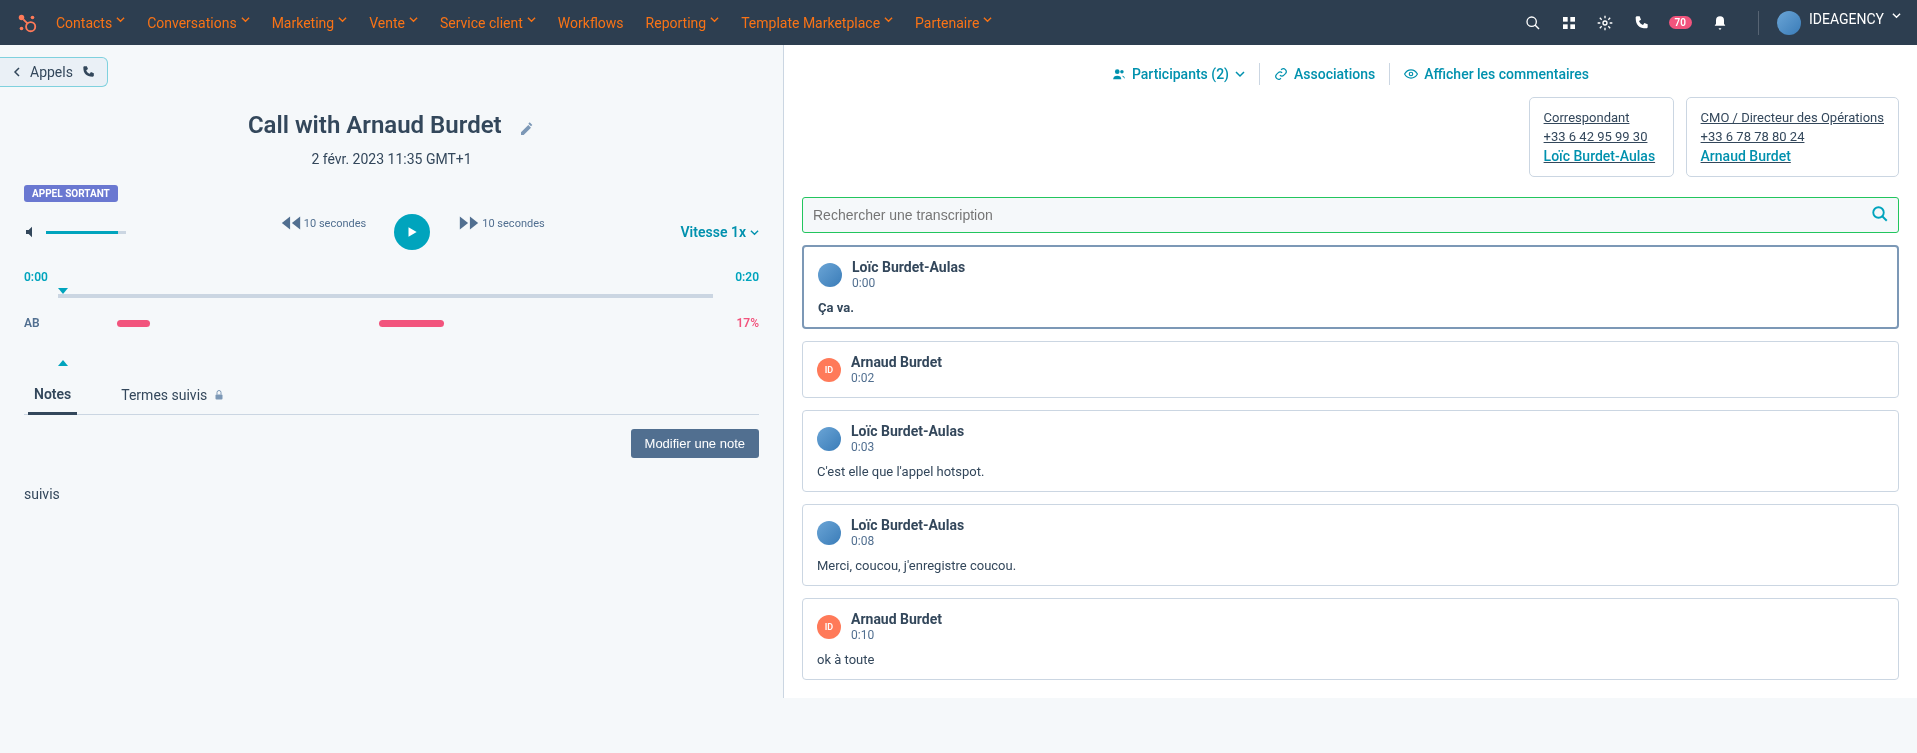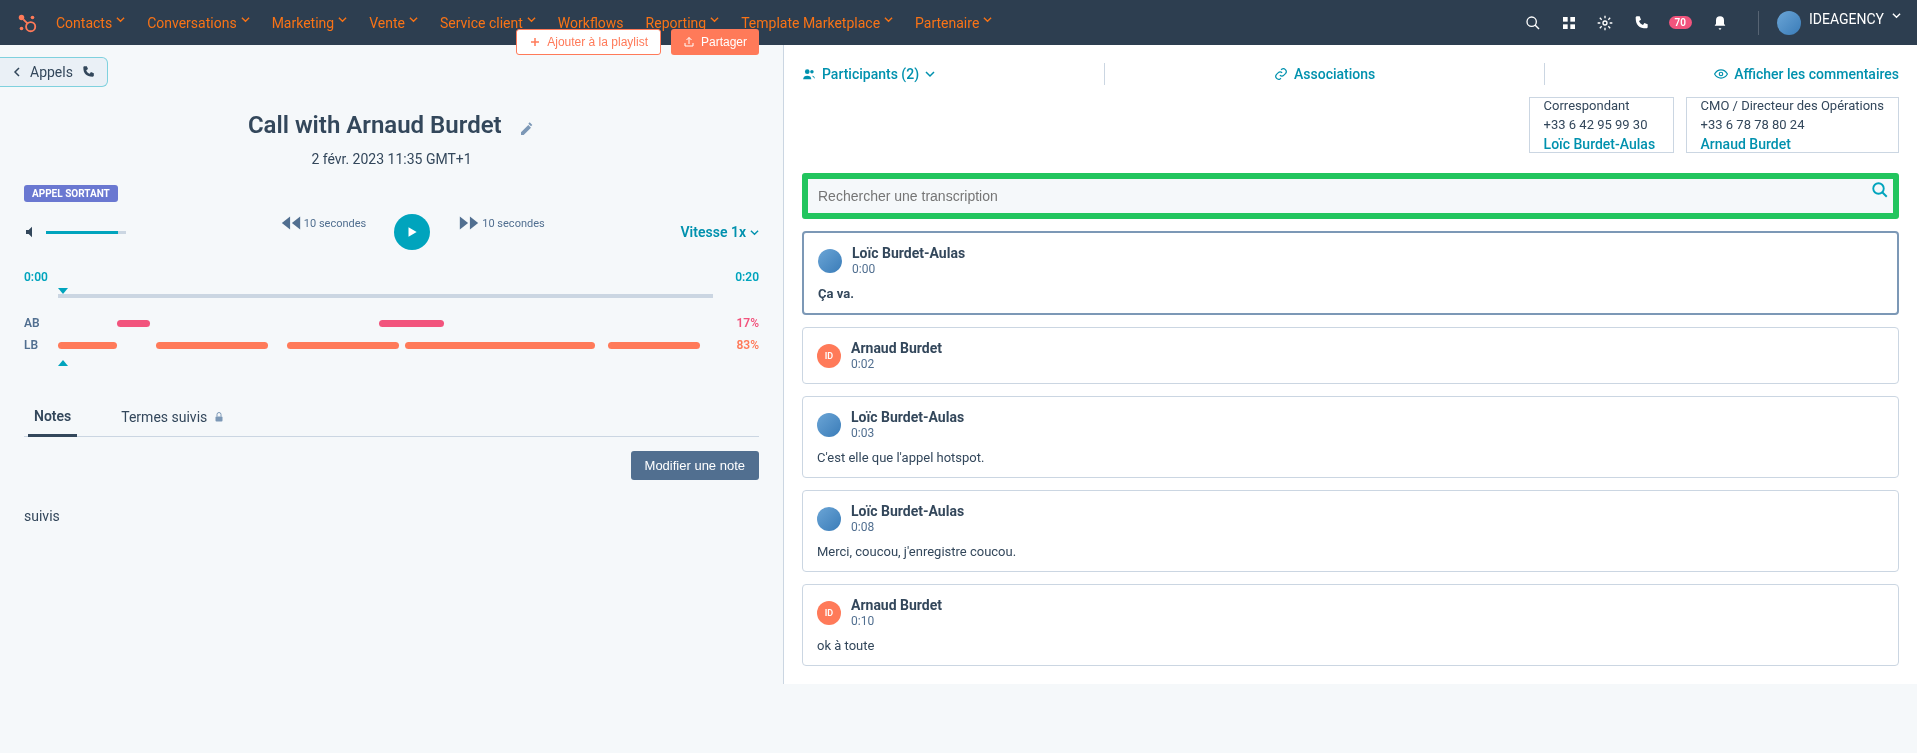--- a/index.html
+++ b/index.html
@@ -69,30 +69,30 @@
 .pct-lb { color: #ff7a59; }
 
 
 .tabs { display: flex; gap: 38px; margin-top: 42px; border-bottom: 1px solid #cbd6e2; padding: 0 4px; }
 .tab { padding: 10px 6px; cursor: pointer; font-size: 14px; color: #33475b; display:flex; align-items:center; gap:6px;}
 .tab.active { border-bottom: 3px solid #33475b; font-weight: 600; margin-bottom: -1px; }
 .btn-dark { float: right; margin-top: 14px; background: #516f90; color: #fff; border: none; border-radius: 3px; padding: 7px 14px; font-size: 13px; cursor: pointer; }
 .note-text { clear: both; padding-top: 28px; font-size: 14px; color: #33475b; }
 
 
-.right-top { display: flex; justify-content: space-between; align-items: center; gap: 14px; flex-wrap: wrap; }
+.right-top { display: flex; justify-content: center; align-items: center; gap: 14px; flex-wrap: wrap; }
 .rt-link { color: #0091ae; font-weight: 500; display: flex; align-items: center; gap: 6px; cursor: pointer; font-size: 14px; }
 .rt-sep { width: 1px; height: 22px; background: #cbd6e2; }
 .part-cards { display: flex; justify-content: flex-end; gap: 12px; margin-top: 12px; }
-.pcard { border: 1px solid #cbd6e2; border-radius: 0; padding: 0 14px; min-width: 145px; }
+.pcard { border: 1px solid #cbd6e2; border-radius: 5px; padding: 12px 14px; min-width: 145px; text-decoration: underline; }
 .pcard .role { font-size: 13px; color: #33475b; }
 .pcard .phone { font-size: 13px; color: #33475b; margin-top: 4px; }
 .pcard .name { color: #0091ae; font-weight: 500; margin-top: 4px; font-size: 14px; }
 .search-wrap { position: relative; margin-top: 20px; }
-.search-wrap input { width: 100%; border: 6px solid #22c55e; border-radius: 3px; padding: 9px 40px 9px 10px; font-size: 14px; background: #f5f8fa; }
+.search-wrap input { width: 100%; border: 1px solid #22c55e; border-radius: 3px; padding: 9px 40px 9px 10px; font-size: 14px; background: #f5f8fa; }
 .search-wrap .sicon { position: absolute; right: 10px; top: 8px; color: #00a4bd; cursor:pointer; }
 
 .tcard { border: 1px solid #cbd6e2; border-radius: 4px; padding: 12px 14px; margin-top: 12px; }
 .tcard.active { border: 2px solid #7c98b6; }
 .tcard-head { display: flex; align-items: center; gap: 10px; }
 .tav { width: 24px; height: 24px; border-radius: 50%; display:flex; align-items:center; justify-content:center; color:#fff; font-size:9px; font-weight:600;}
 .tav-l { background: linear-gradient(135deg,#6ba5d6,#3a7cb8); }
 .tav-a { background: #ff7a59; }
 .tname { font-weight: 700; font-size: 14px; color: #33475b; }
 .ttime { font-size: 12px; color: #516f90; margin-top: 1px; }
@@ -215,35 +215,20 @@
   <div class="left">
     <div class="back-pill">
       <svg class="chev" viewBox="0 0 10 10">
           <path d="M7 1L3 5l4 4" fill="none" stroke="#33475b" stroke-width="1.5"></path>
         </svg>
       <span>Appels</span>
       <svg class="phone" viewBox="0 0 24 24" fill="#33475b">
           <path d="M6 2h4l2 5-3 2c1 3 3 5 6 6l2-3 5 2v4c0 1-1 2-2 2C9 20 4 15 4 4c0-1 1-2 2-2z"></path>
         </svg>
     </div>
-    <div class="top-actions">
-      <button class="btn-outline">
-        <svg width="12" height="12" viewBox="0 0 24 24" fill="none" stroke="currentColor" stroke-width="3">
-            <line x1="12" y1="4" x2="12" y2="20"></line>
-            <line x1="4" y1="12" x2="20" y2="12"></line>
-          </svg>
-        <span>Ajouter à la playlist</span>
-      </button>
-      <button class="btn-solid">
-        <svg width="12" height="12" viewBox="0 0 24 24" fill="none" stroke="currentColor" stroke-width="2">
-            <path d="M4 14v6h16v-6M12 3v13M7 8l5-5 5 5"></path>
-          </svg>
-        <span>Partager</span>
-      </button>
-    </div>
 
     <div class="title-row">
       <h1>Call with Arnaud Burdet</h1>
       <span class="edit-icon"><svg width="16" height="16" viewBox="0 0 24 24" fill="currentColor">
             <path d="M3 17l11-11 4 4L7 21H3v-4zM14 4l2-2 4 4-2 2-4-4z"></path>
           </svg></span>
     </div>
     <div class="date-row">2 févr. 2023 11:35 GMT+1</div>
 
     <span class="tag">APPEL SORTANT</span>
@@ -297,31 +282,20 @@
         </div>
         <div style="width:46px"></div>
       </div>
       <div class="speaker-row">
         <div class="speaker-lbl">AB</div>
         <div class="bar-track" id="track-ab">
             <div class="seg seg-ab" style="left: 9%; width: 5%;"></div>
             <div class="seg seg-ab" style="left: 49%; width: 10%;"></div>
           </div>
         <div class="pct pct-ab">17%</div>
-      </div>
-      <div class="speaker-row">
-        <div class="speaker-lbl">LB</div>
-        <div class="bar-track" id="track-lb">
-            <div class="seg seg-lb" style="left: 0%; width: 9%;"></div>
-            <div class="seg seg-lb" style="left: 15%; width: 17%;"></div>
-            <div class="seg seg-lb" style="left: 35%; width: 17%;"></div>
-            <div class="seg seg-lb" style="left: 53%; width: 29%;"></div>
-            <div class="seg seg-lb" style="left: 84%; width: 14%;"></div>
-          </div>
-        <div class="pct pct-lb">83%</div>
       </div>
     </div>
 
     <div class="tabs">
       <div class="tab active">
           <span>Notes</span>
         </div>
       <div class="tab">
         <span>Termes suivis</span>
         <svg width="12" height="12" viewBox="0 0 24 24" fill="#7c98b6">

